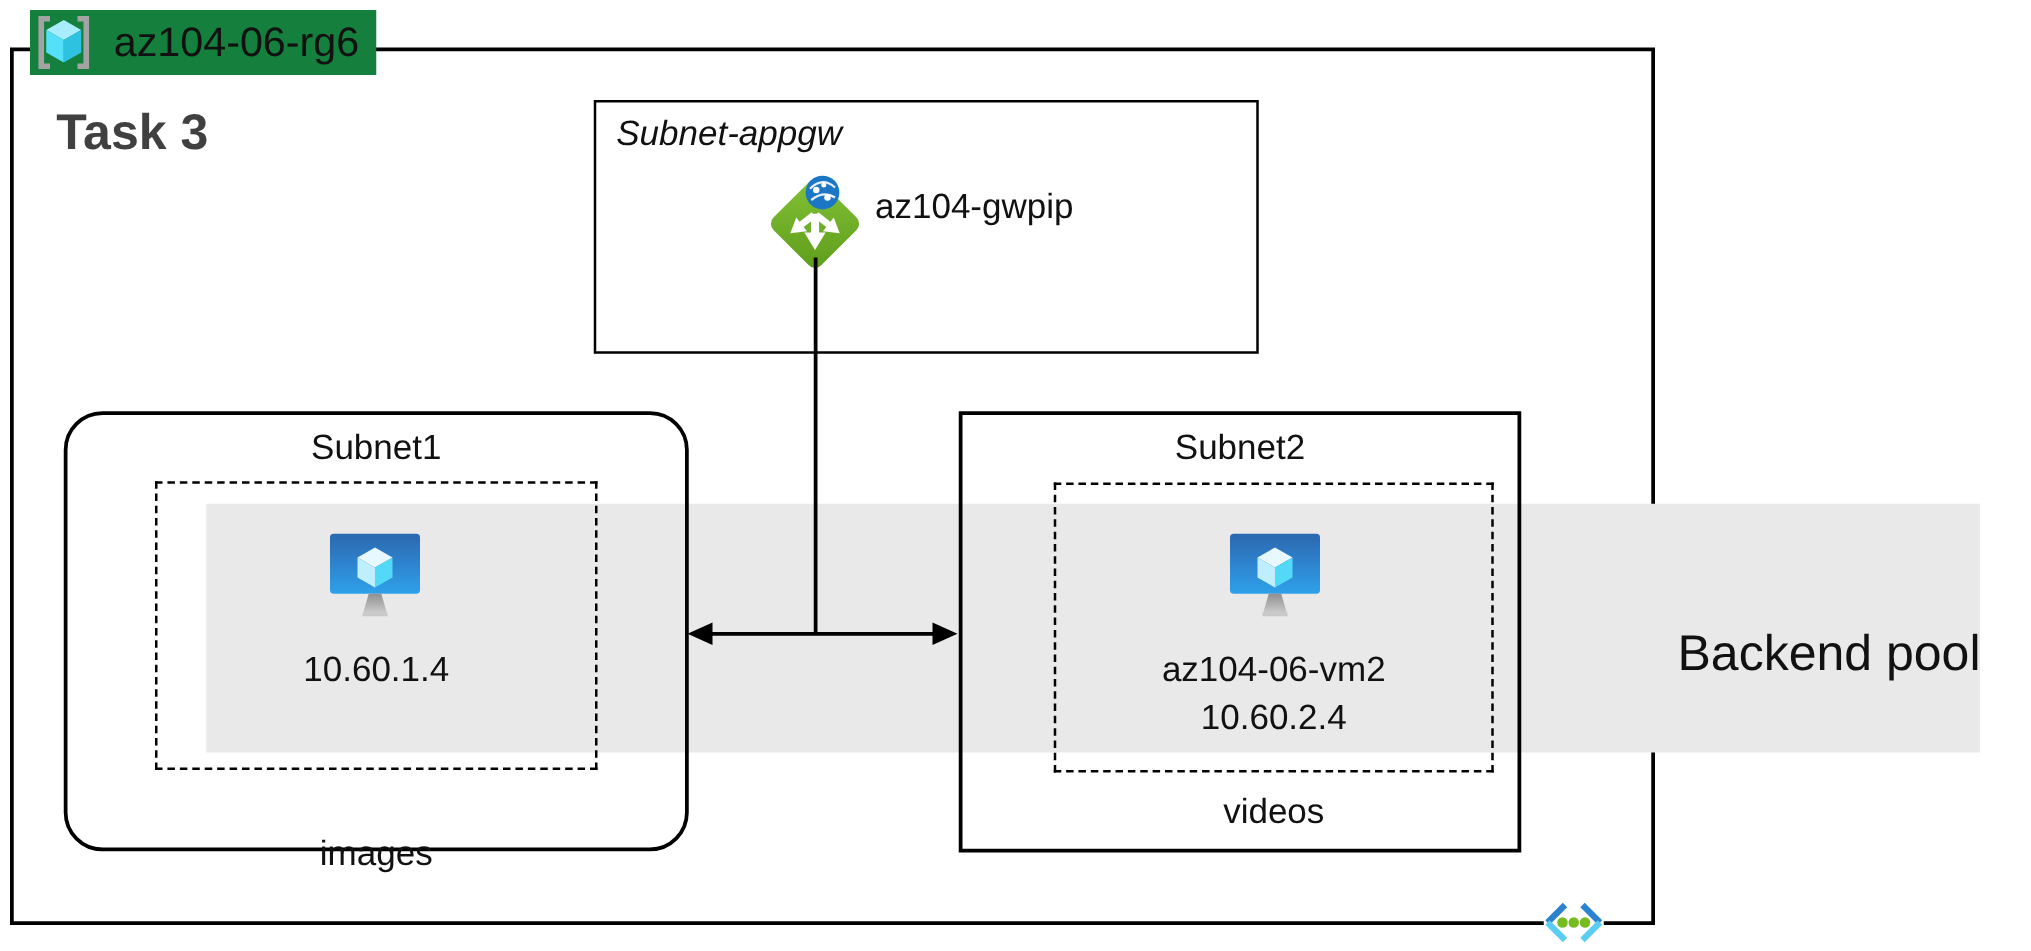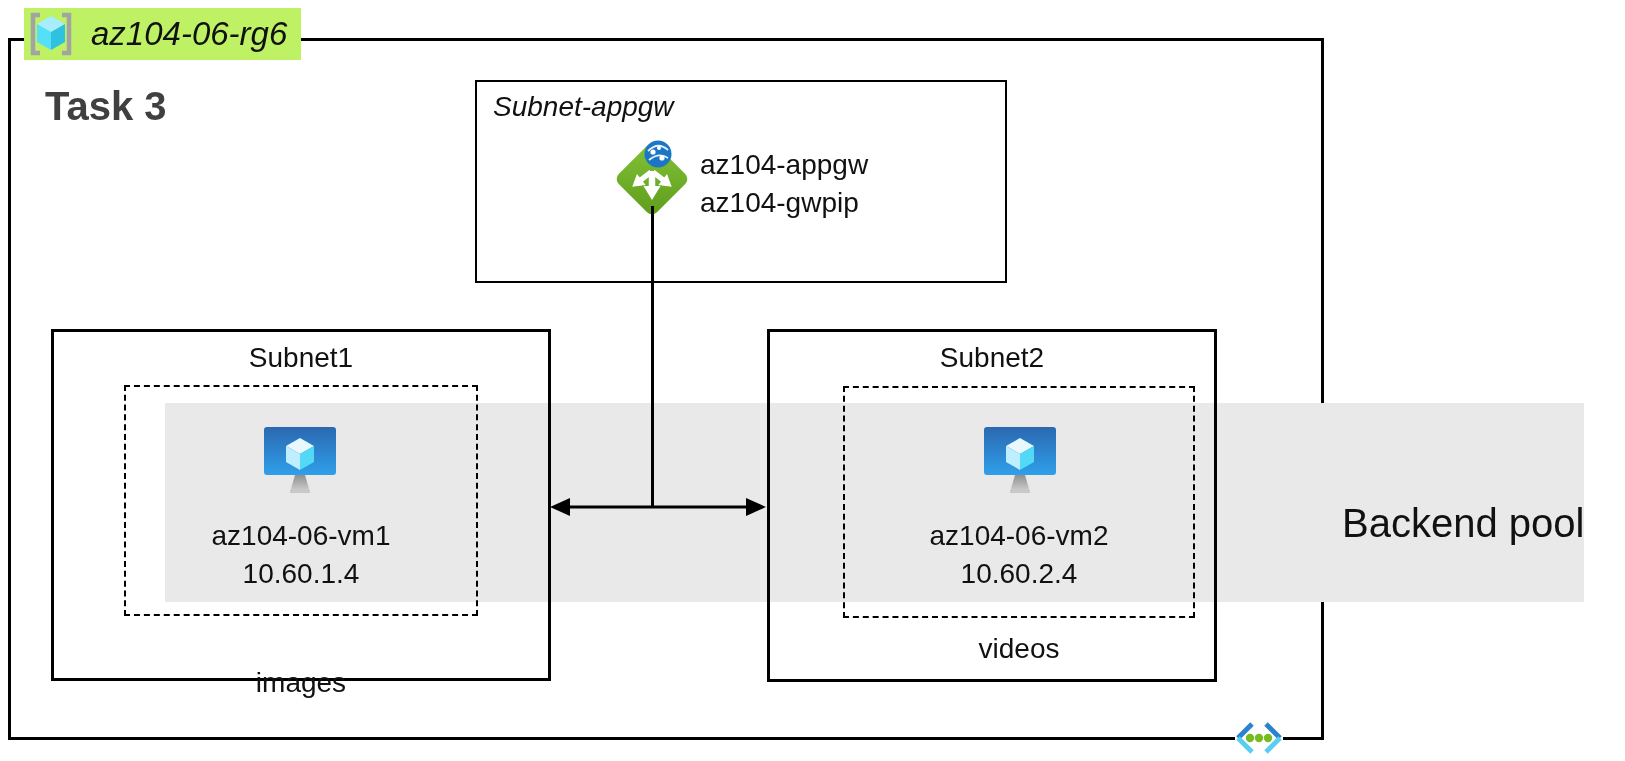--- a/index.html
+++ b/index.html
@@ -1,38 +1,38 @@
 <!DOCTYPE html>
 <html><head>
 <meta charset="utf-8">
 <style>
   * { margin:0; padding:0; box-sizing:border-box; }
   html,body { background:#fff; }
   body { font-family:"Liberation Sans", sans-serif; color:#111; }
   .canvas { position:relative; width:1625px; height:761px; background:#fff; overflow:hidden; }
 
   .rg-box { position:absolute; left:8px; top:38px; width:1316px; height:702px; border:3px solid #000; background:transparent; }
-  .rg-label { position:absolute; left:24px; top:8px; height:52px; background:#bef264; display:flex; align-items:center; gap:15px; padding:0 14px 0 2px; z-index:5;font-style:italic; }
+  .rg-label { position:absolute; left:24px; top:8px; height:52px; background:#15803d; display:flex; align-items:center; gap:15px; padding:0 14px 0 2px; z-index:5; }
   .rg-title { font-size:33px; white-space:nowrap; }
 
   .task-label { position:absolute; left:45px; top:84px; font-size:40px; font-weight:bold; color:#404040; z-index:4; }
 
   .band { position:absolute; left:165px; top:403px; width:1419px; height:199px; background:#E9E9E9; z-index:1; }
   .band-label { position:absolute; left:1342px; top:453px; font-size:40px; z-index:2; white-space:nowrap;margin-top:48px; }
 
   .appgw-box { position:absolute; left:475px; top:80px; width:532px; height:203px; border:2px solid #000; z-index:2; }
   .appgw-title { position:absolute; left:16px; top:9px; font-size:28px; white-space:nowrap;font-style:italic; }
   .appgw-icon { position:absolute; left:608px; top:132px; z-index:3; }
   .appgw-text { position:absolute; left:700px; top:146px; font-size:28px; line-height:38px; z-index:3; white-space:nowrap; }
 
   .connector-v { position:absolute; left:651px; top:206px; width:3px; height:301px; background:#000; z-index:3; }
   .arrow-h { position:absolute; left:548px; top:493px; z-index:3; }
 
   .subnet-box { position:absolute; border:3px solid #000; background:transparent; z-index:2; text-align:center; }
-  .subnet1-box { left:51px; top:329px; width:500px; height:352px; }
+  .subnet1-box { left:51px; top:329px; width:500px; height:352px;border-radius:31px; }
   .subnet2-box { left:767px; top:329px; width:450px; height:353px; }
   .subnet-title { margin-top:10px; font-size:28px; }
 
   .dashed-box { position:absolute; border:2px dashed #000; background:transparent; z-index:2; }
   .dashed-1 { left:124px; top:385px; width:354px; height:231px; }
   .dashed-2 { left:843px; top:386px; width:352px; height:232px; }
 
   .vm-icon { position:absolute; z-index:3; }
   .vm1-icon { left:263px; top:426px; }
   .vm2-icon { left:983px; top:426px; }
@@ -91,21 +91,20 @@
     <use href="#arr" transform="translate(45,40) rotate(-52) scale(0.82)"></use>
     <circle cx="50" cy="22" r="13.5" fill="#1B76C5"></circle>
     <path d="M40 19 Q50 9 60 18" fill="none" stroke="#fff" stroke-width="1.8" opacity="0.9"></path>
     <path d="M41 28 Q51 20 60 26" fill="none" stroke="#fff" stroke-width="1.8" opacity="0.9"></path>
     <circle cx="45" cy="20" r="2.6" fill="#fff"></circle>
     <circle cx="54" cy="26" r="2.6" fill="#fff"></circle>
     <circle cx="51" cy="16" r="2" fill="#fff"></circle>
   </svg>
 
   <div class="appgw-text">
-    <div>az104-appgw</div>
     <div>az104-gwpip</div>
   </div>
 
   <div class="connector-v"></div>
 
   <svg class="arrow-h" width="220" height="28" viewBox="0 0 220 28">
     <line x1="16" y1="14" x2="204" y2="14" stroke="#000" stroke-width="3"></line>
     <polygon points="2,14 22,5 22,23" fill="#000"></polygon>
     <polygon points="218,14 198,5 198,23" fill="#000"></polygon>
   </svg>
@@ -128,21 +127,20 @@
     </defs>
     <rect x="1" y="1" width="72" height="48" rx="3" fill="url(#scr1)"></rect>
     <polygon points="37,12 51,20 37,28 23,20" fill="#E8F8FF"></polygon>
     <polygon points="23,20 37,28 37,44 23,36" fill="#BFEFFF"></polygon>
     <polygon points="51,20 37,28 37,44 51,36" fill="#52D9F7"></polygon>
     <polygon points="32,49 42,49 47,66 27,66" fill="url(#std1)"></polygon>
     <rect x="27" y="64" width="20" height="3" fill="#C9C9C9"></rect>
   </svg>
 
   <div class="vm-text vm1-text">
-    <div>az104-06-vm1</div>
     <div>10.60.1.4</div>
   </div>
   <div class="container-label images-label">images</div>
 
   <div class="subnet-box subnet2-box">
     <div class="subnet-title">Subnet2</div>
   </div>
   <div class="dashed-box dashed-2"></div>
 
   <svg class="vm-icon vm2-icon" width="74" height="70" viewBox="0 0 74 70">

